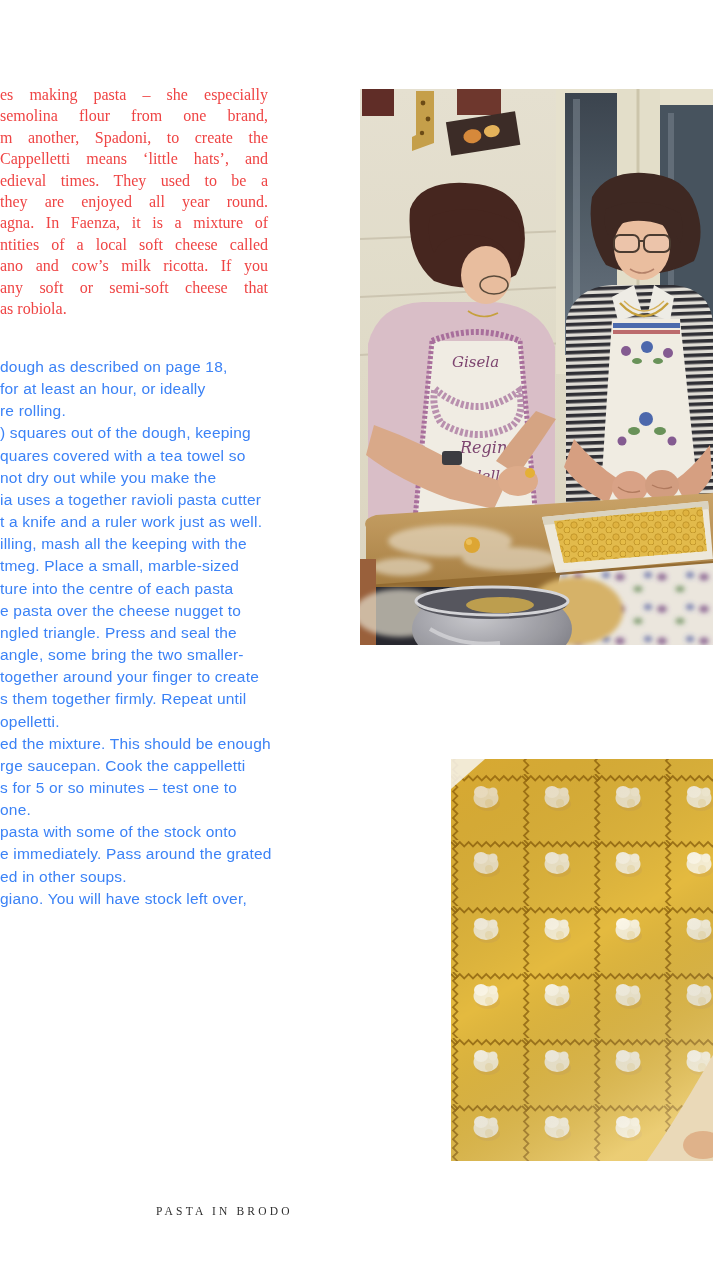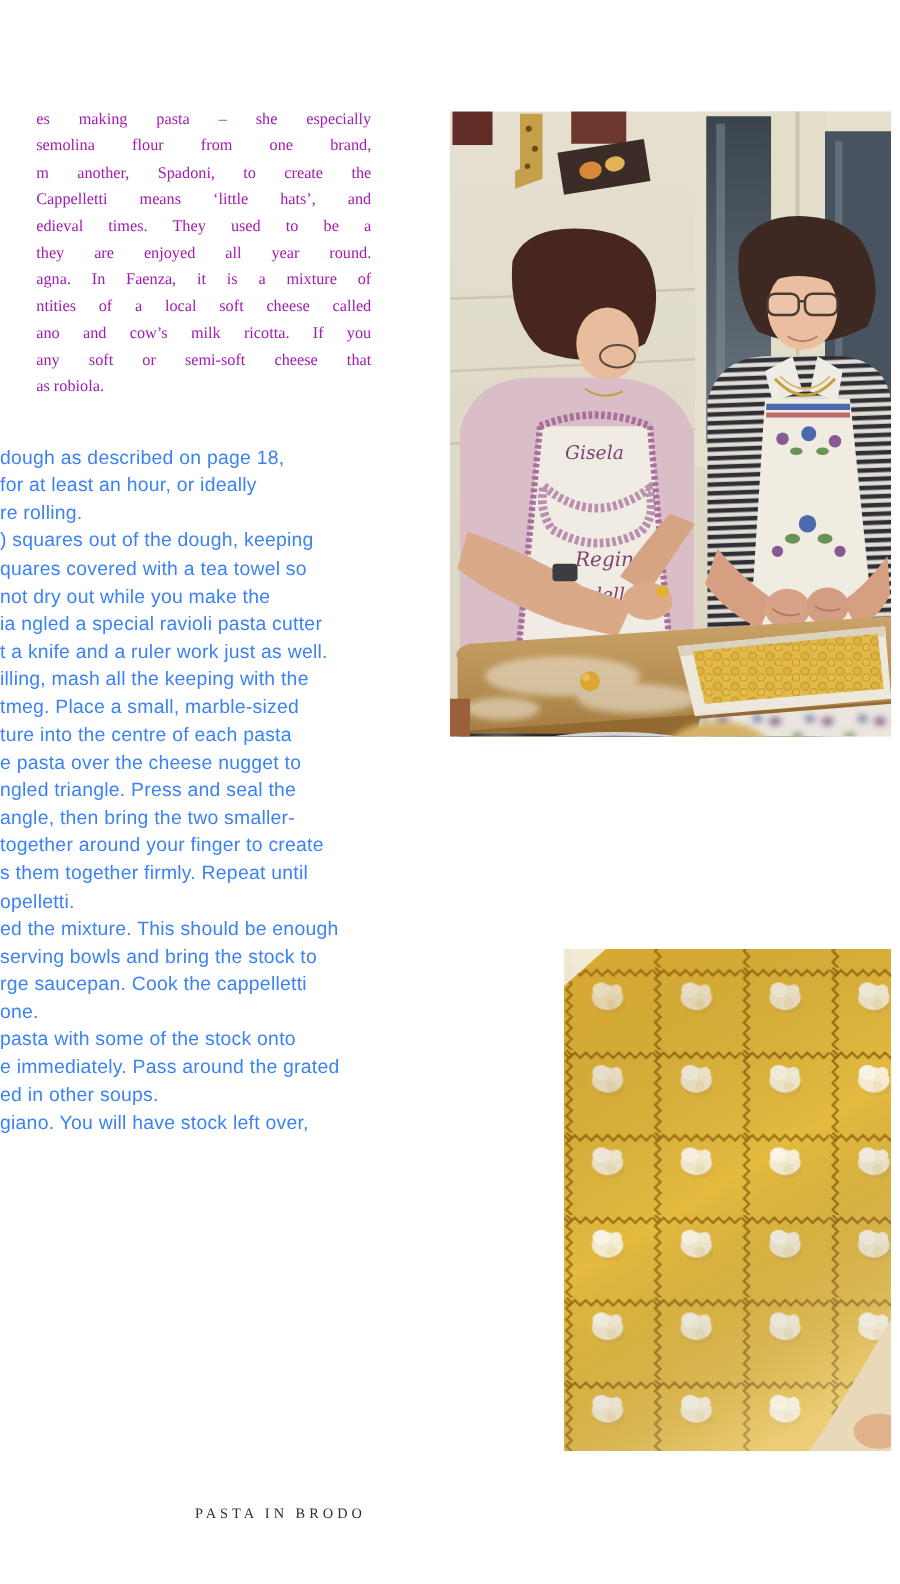--- a/index.html
+++ b/index.html
@@ -1,30 +1,30 @@
 <!DOCTYPE html>
 <html><head>
 <meta charset="utf-8">
 <style>
   html,body{margin:0;padding:0;background:#ffffff;}
   .page{position:relative;width:720px;height:1267px;background:#ffffff;overflow:hidden;
         font-family:"Liberation Sans",sans-serif;}
   
   .intro{position:absolute;left:0;top:84px;width:268px;
          font-family:"Liberation Serif","DejaVu Serif",serif;
-         font-size:13px;line-height:21.4px;color:#a21caf;margin-left:29px;}
+         font-size:16px;line-height:21.4px;color:#ef4444;}
   .intro .ln{text-align:justify;text-align-last:justify;white-space:nowrap;overflow:visible;}
   .intro .ln.last{text-align-last:left;}
   
   .method{position:absolute;left:0;top:356px;width:310px;
           font-family:"Liberation Sans",sans-serif;font-weight:400;
           font-size:15.5px;line-height:22.15px;color:#3b82f6;letter-spacing:.2px;}
   .method .ln{white-space:nowrap;}
   
-  .photo-top{position:absolute;left:360px;top:89px;width:353px;height:500px;overflow:hidden;}
+  .photo-top{position:absolute;left:360px;top:89px;width:353px;height:556px;overflow:hidden;}
   .photo-bottom{position:absolute;left:451px;top:759px;width:262px;height:402px;overflow:hidden;}
   .photo-top svg,.photo-bottom svg{display:block;}
   
   .footer{position:absolute;left:156px;top:1205px;font-family:Liberation Serif, serif;
           font-size:11.5px;letter-spacing:3.2px;color:#2e2e2e;font-weight:400;}
 </style>
 </head>
 <body>
 
 <div class="page">
@@ -43,34 +43,34 @@
     <div class="ln last">as robiola.</div>
   </div>
 
   <div class="method">
     <div class="ln">dough as described on page 18,</div>
     <div class="ln">for at least an hour, or ideally</div>
     <div class="ln">re rolling.</div>
     <div class="ln">) squares out of the dough, keeping</div>
     <div class="ln">quares covered with a tea towel so</div>
     <div class="ln">not dry out while you make the</div>
-    <div class="ln">ia ngled a special ravioli pasta cutter</div>
+    <div class="ln">ia uses a together ravioli pasta cutter</div>
     <div class="ln">t a knife and a ruler work just as well.</div>
     <div class="ln">illing, mash all the keeping with the</div>
     <div class="ln">tmeg. Place a small, marble-sized</div>
     <div class="ln">ture into the centre of each pasta</div>
     <div class="ln">e pasta over the cheese nugget to</div>
     <div class="ln">ngled triangle. Press and seal the</div>
-    <div class="ln">angle, then bring the two smaller-</div>
+    <div class="ln">angle, some bring the two smaller-</div>
     <div class="ln">together around your finger to create</div>
     <div class="ln">s them together firmly. Repeat until</div>
     <div class="ln">opelletti.</div>
     <div class="ln">ed the mixture. This should be enough</div>
-    <div class="ln">serving bowls and bring the stock to</div>
     <div class="ln">rge saucepan. Cook the cappelletti</div>
+    <div class="ln">s for 5 or so minutes – test one to</div>
     <div class="ln">one.</div>
     <div class="ln">pasta with some of the stock onto</div>
     <div class="ln">e immediately. Pass around the grated</div>
     <div class="ln">ed in other soups.</div>
     <div class="ln">giano. You will have stock left over,</div>
   </div>
 
   <div class="photo-top">
     <svg width="353" height="556" viewBox="0 0 353 556" xmlns="http://www.w3.org/2000/svg">
       <defs>

